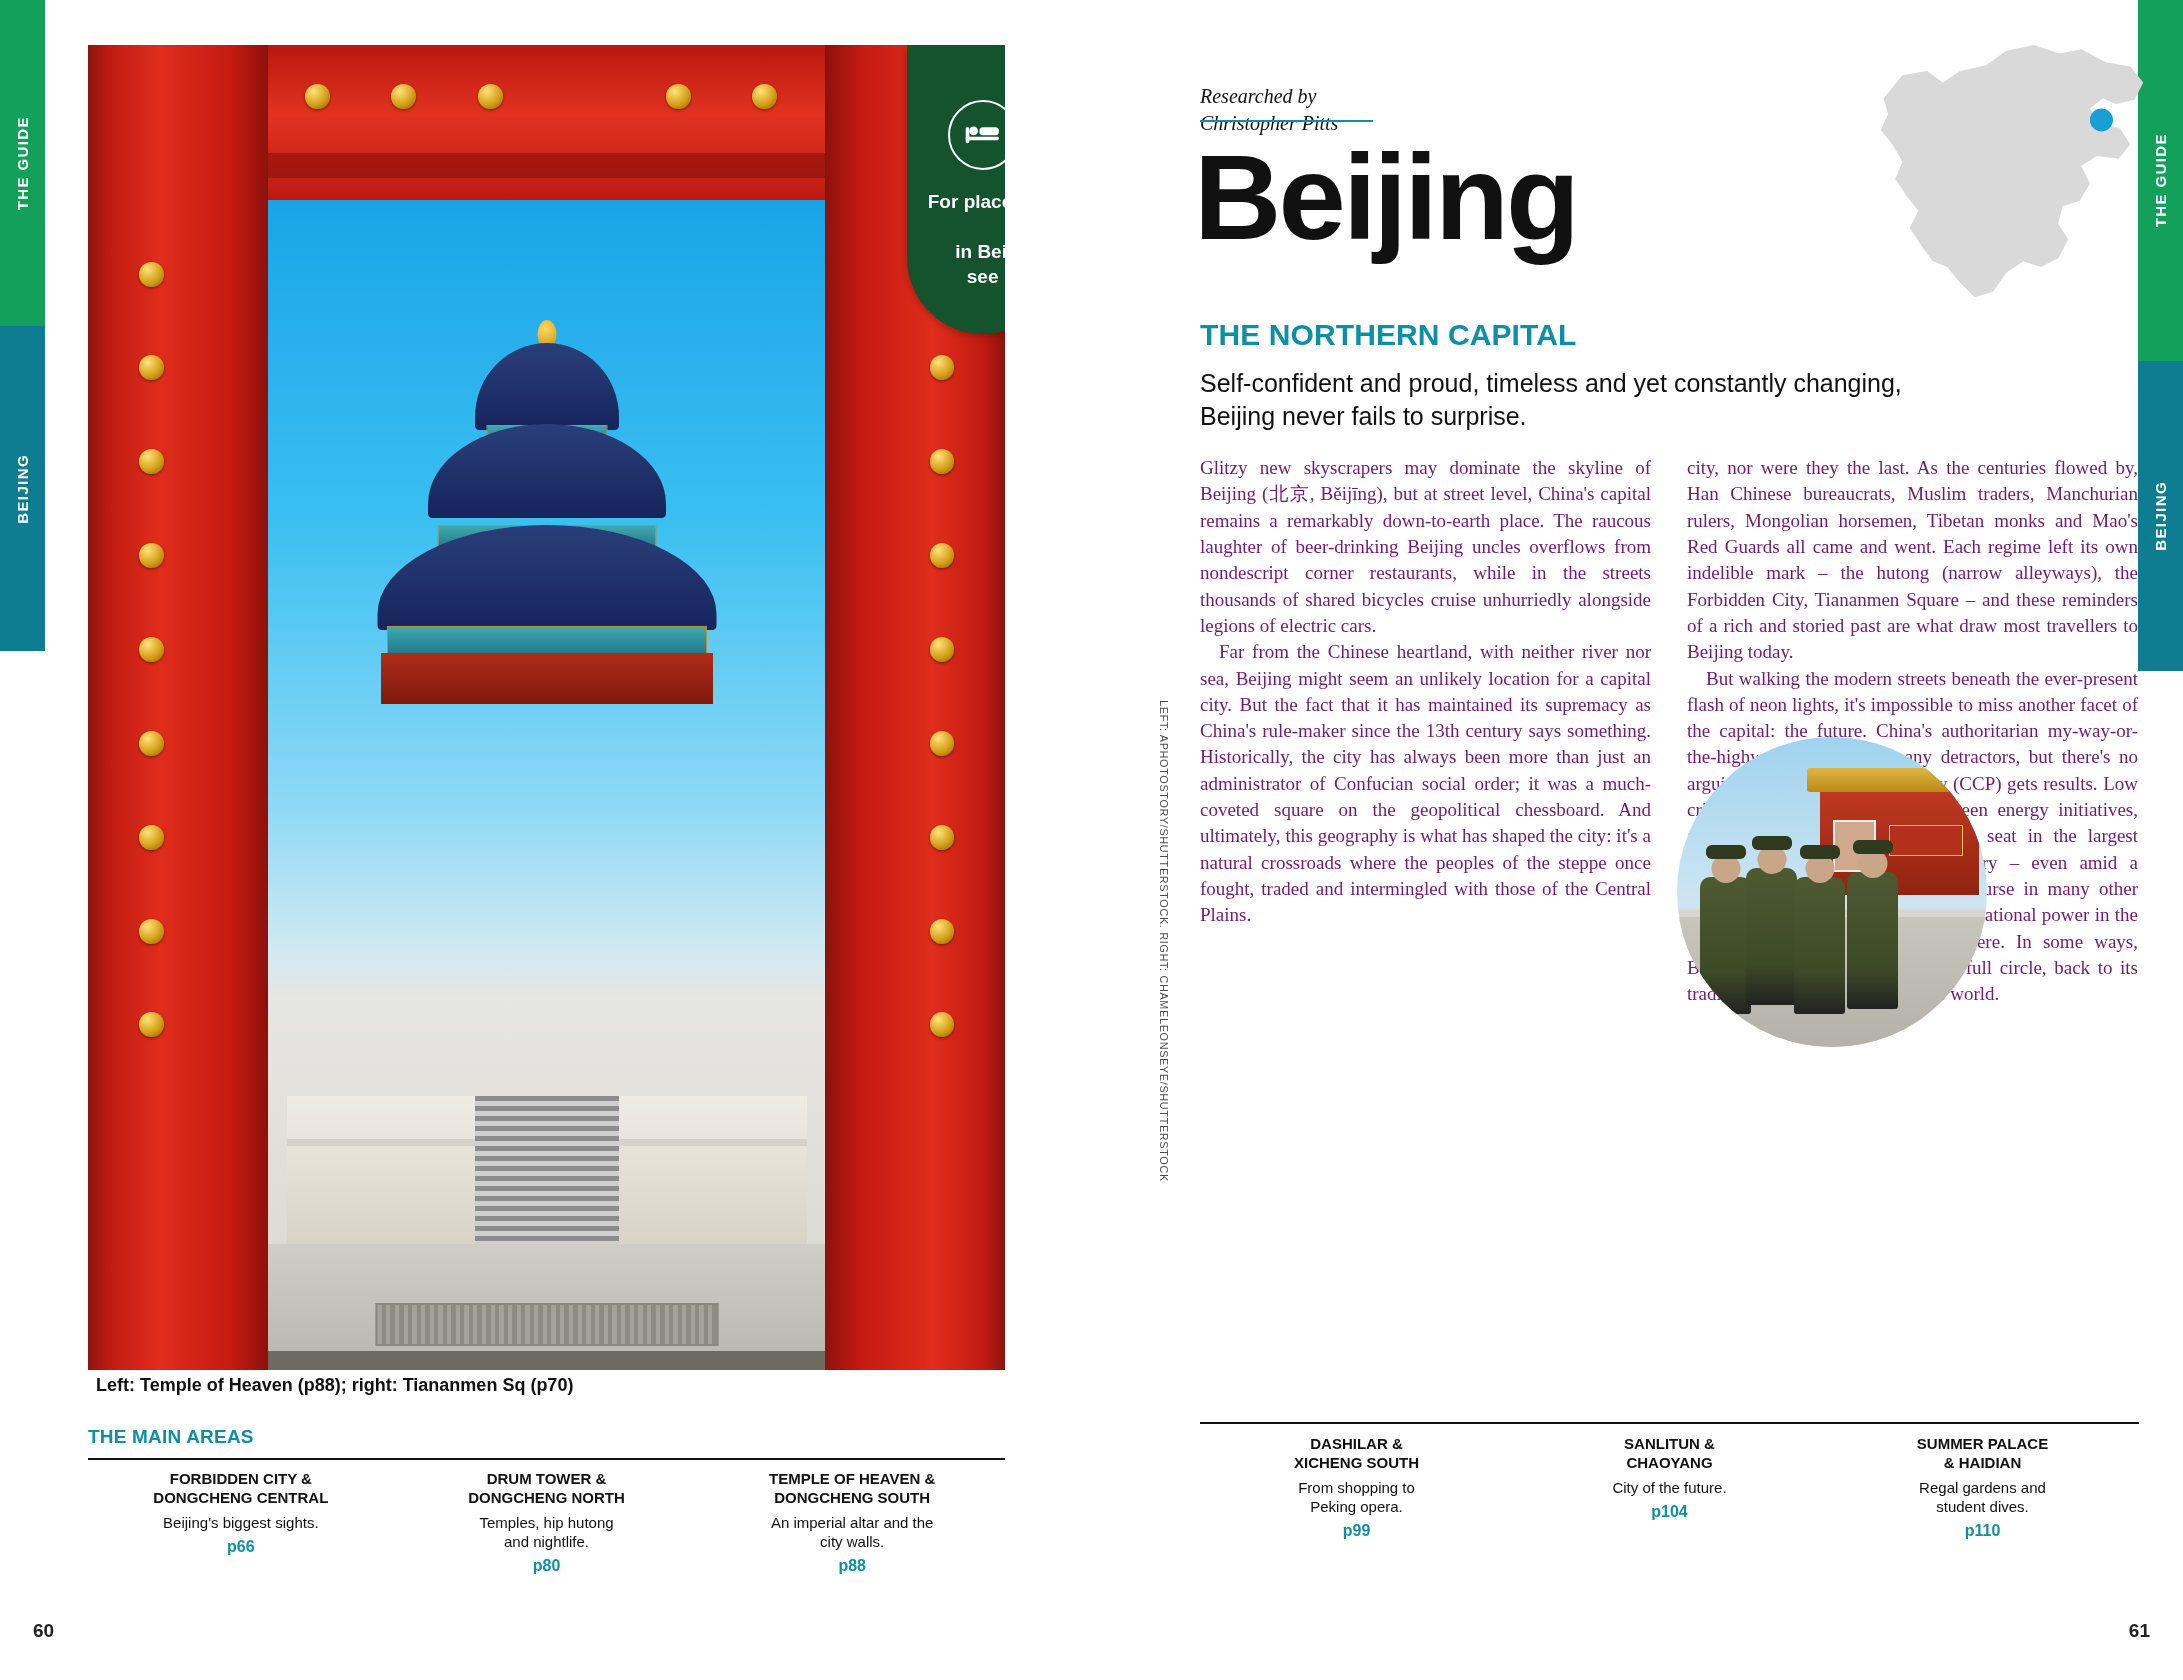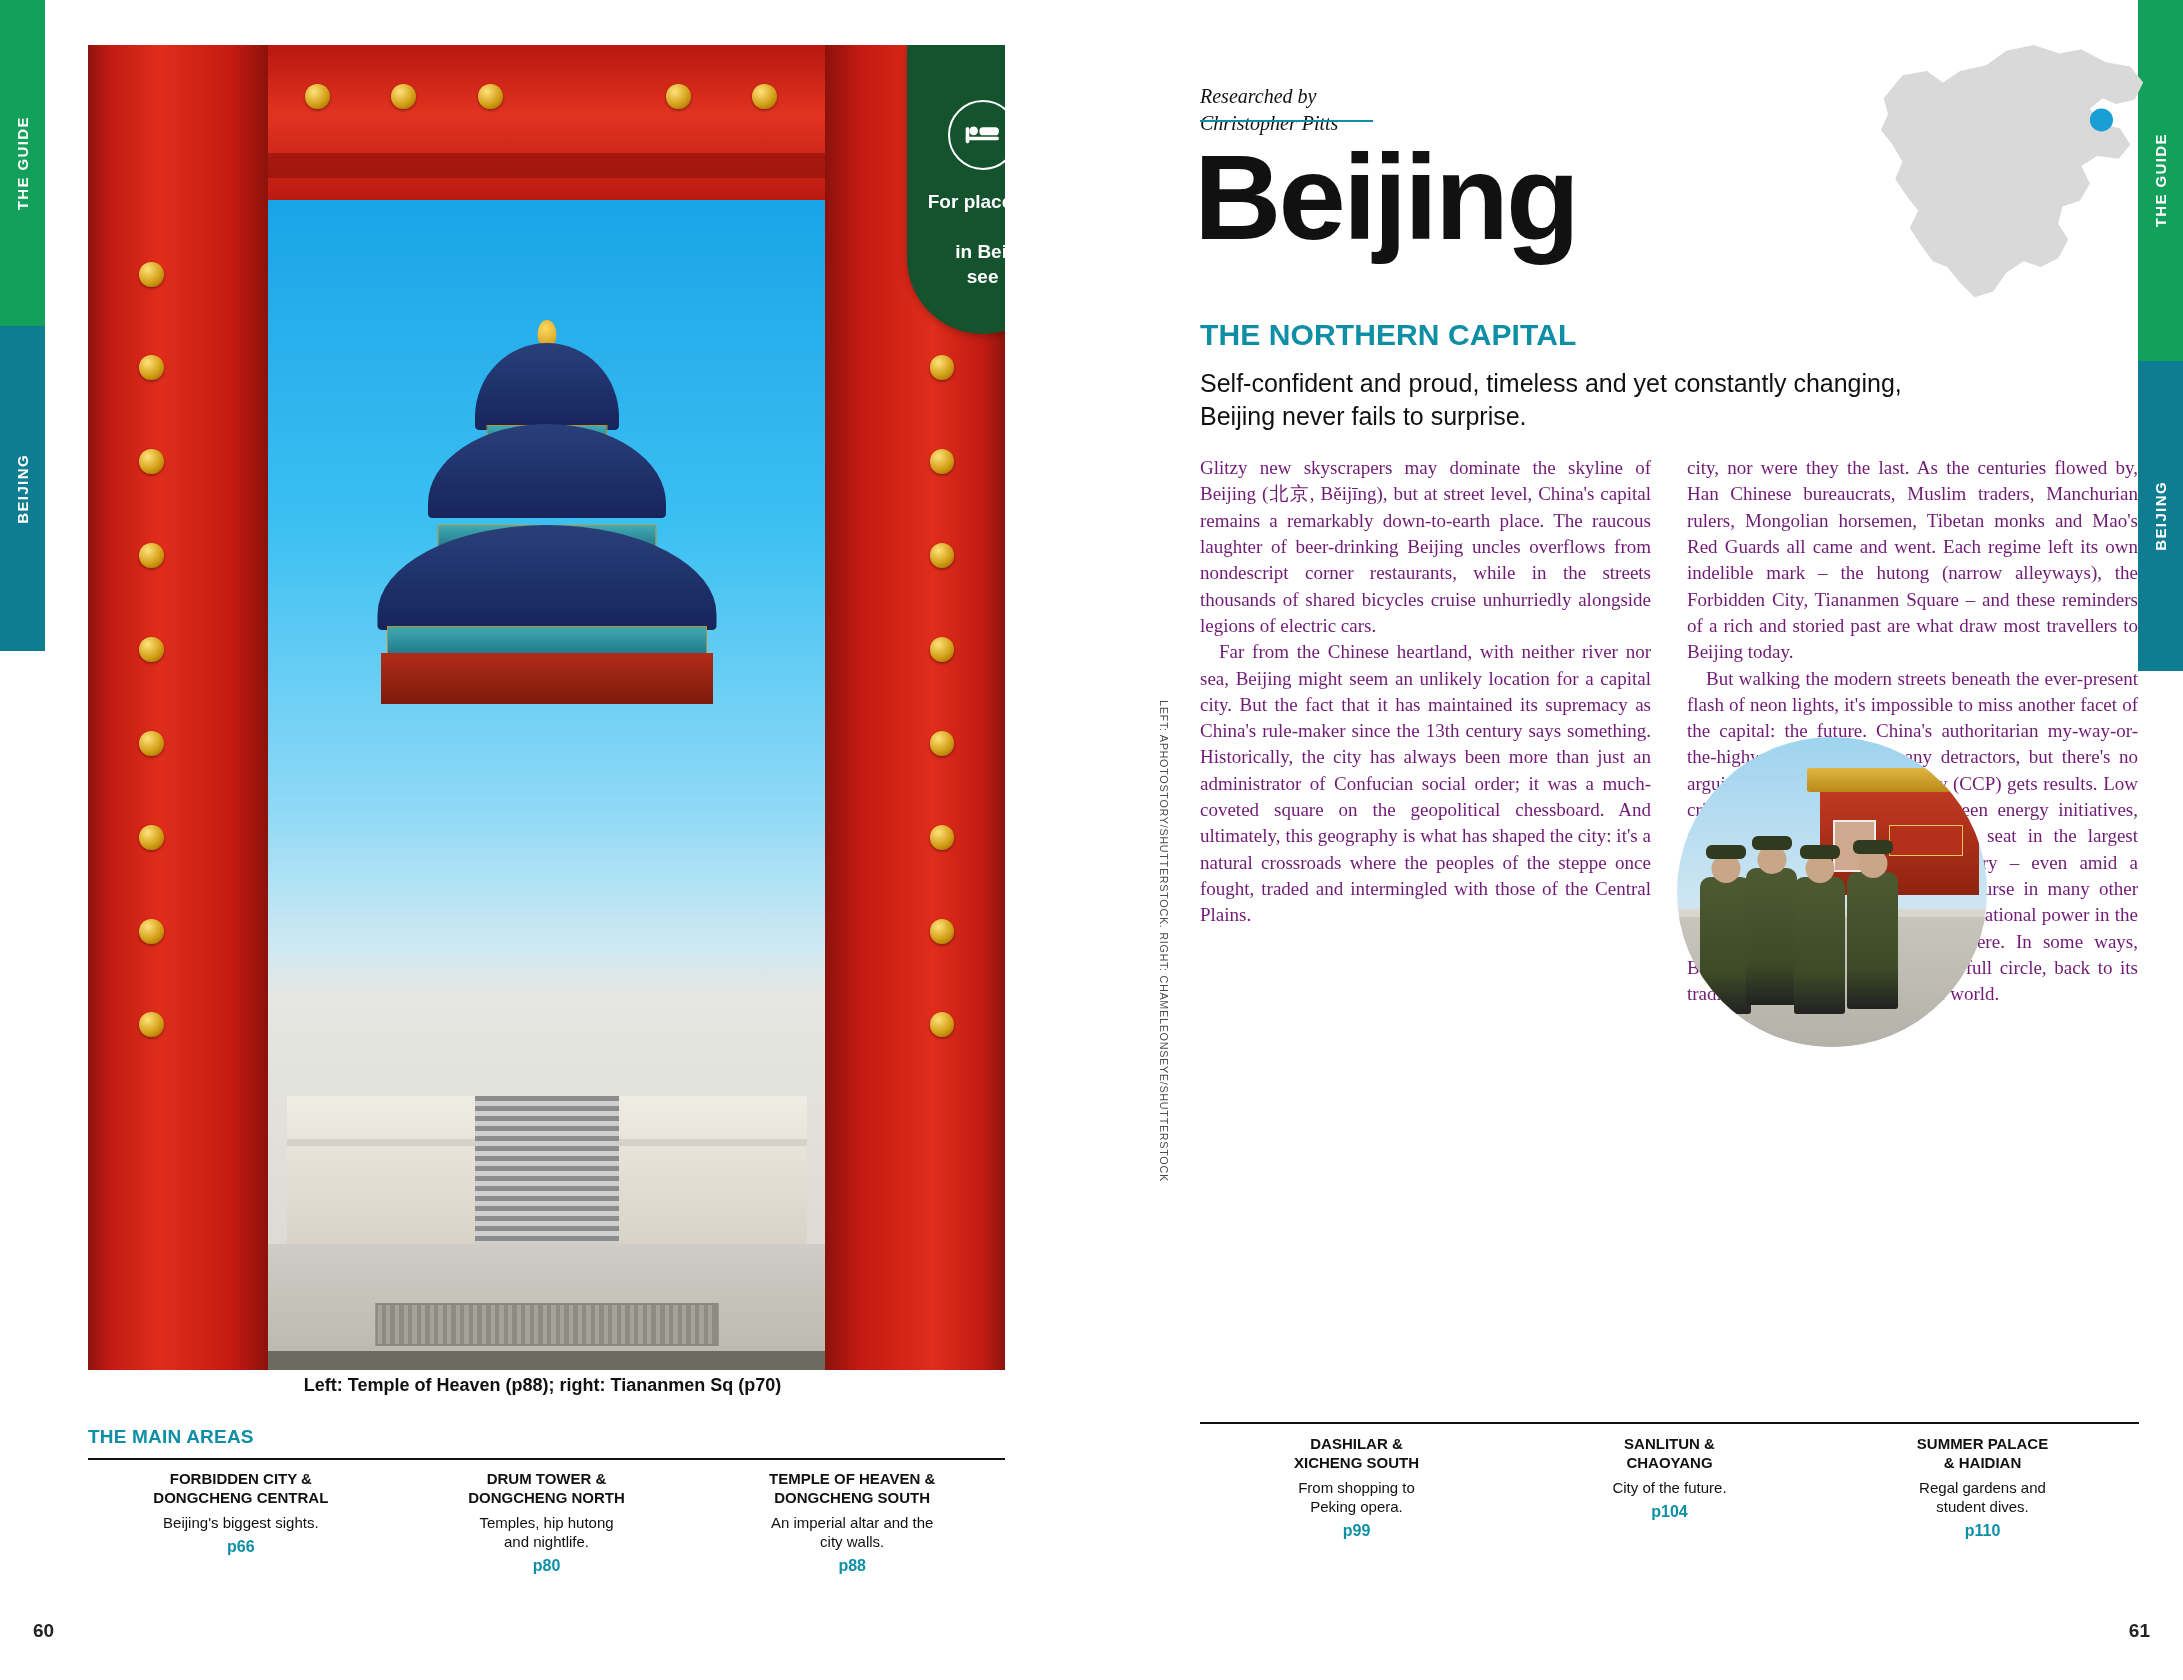--- a/index.html
+++ b/index.html
@@ -132,22 +132,22 @@
 
   
   .photo-credit{
     position:absolute;left:1158px;top:700px;
     font-size:10.8px;letter-spacing:0.7px;color:#4c4c4c;
     writing-mode:vertical-rl;white-space:nowrap;
     font-family:"Liberation Sans", sans-serif;
   }
 
   .caption{
-    position:absolute;left:84px;top:1375px;width:917px;
-    text-align:center;font-size:18px;font-weight:bold;color:#111;
+    position:absolute;left:96px;top:1375px;width:917px;
+    font-size:18px;font-weight:bold;color:#111;
   }
 
   
   .main-areas-title{
     position:absolute;left:88px;top:1426px;
     color:#0f8fa6;font-size:19px;font-weight:bold;letter-spacing:0.2px;
   }
   .rule{position:absolute;height:2.2px;background:#111;}
   .rule-l{left:88px;top:1458px;width:917px;}
 

